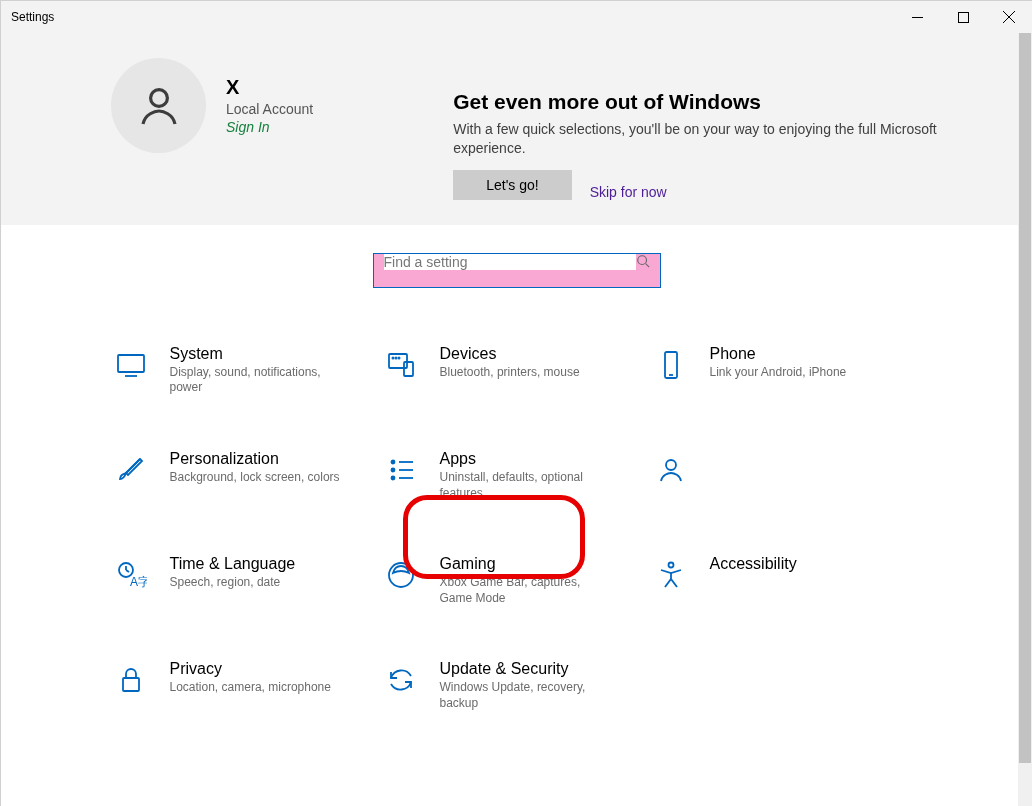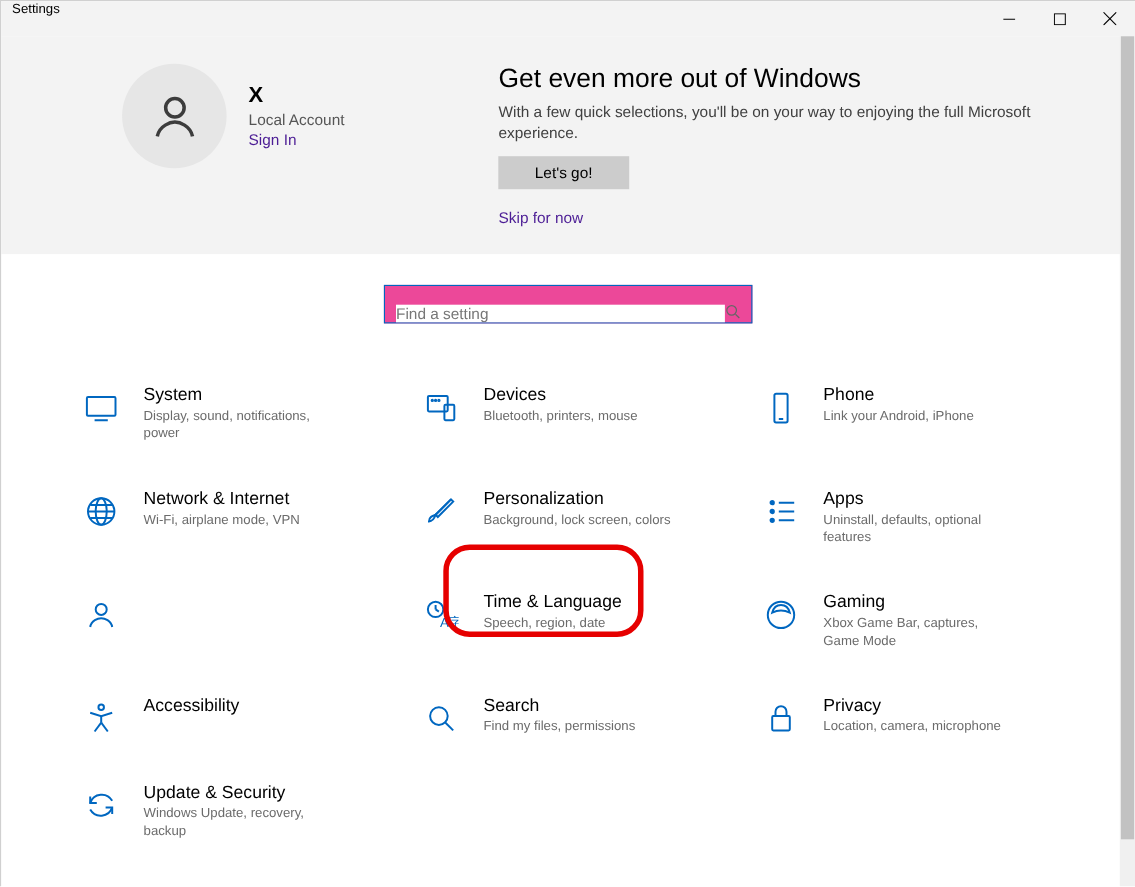--- a/index.html
+++ b/index.html
@@ -17,20 +17,21 @@
     width: 1032px;
     height: 806px;
     position: relative;
     background: #fff;
     border-top: 1px solid #d0d0d0;
     border-left: 1px solid #d0d0d0;
   }
   .titlebar {
     height: 32px;
     display: flex;
+    align-items: center;
     padding-left: 10px;
     font-size: 12px;
     background: #f3f3f3;
     color: #000;
   }
   .titlebar-title { flex: 0 0 auto; }
   .titlebar-spacer { flex: 1; }
   .win-controls { display: flex; }
   .win-btn {
     width: 46px; height: 32px;
@@ -51,62 +52,61 @@
   .user-block { display: flex; align-items: center; gap: 20px; flex: 0 0 auto; }
   .avatar {
     width: 95px; height: 95px;
     border-radius: 50%;
     background: #e6e6e6;
     display: flex; align-items: center; justify-content: center;
   }
   .avatar svg { width: 48px; height: 48px; }
   .user-text .uname { font-size: 20px; font-weight: 700; }
   .user-text .uacct { font-size: 14px; color: #555; margin-top: 2px; }
-  .user-text .signin { font-size: 14px; color: #4c1d95; margin-top: 2px; cursor: pointer; }
+  .user-text .signin { font-size: 14px; color: #15803d; margin-top: 2px; cursor: pointer; font-style: italic; }
   .promo { margin-left: 100px; max-width: 530px; }
-  .promo h2 { font-size: 24px; font-weight: 400; margin-bottom: 6px; }
+  .promo h2 { font-size: 21px; font-weight: 700; margin-bottom: 6px; margin-top: 32px; }
   .promo p { font-size: 14px; color: #404040; line-height: 1.35; margin-bottom: 12px; }
-  .promo-actions { display: flex; align-items: flex-start; gap: 18px; flex-direction: column; }
+  .promo-actions { display: flex; align-items: flex-end; gap: 18px; }
   .btn-letsgo {
     background: #cccccc;
     border: none;
     padding: 7px 33px;
     font-size: 14px;
     cursor: pointer;
   }
   .link-skip { color: #4c1d95; font-size: 14px; cursor: pointer; }
 
   .content { padding: 28px 40px 20px; }
   .search-wrap { display: flex; justify-content: center; margin-bottom: 55px; }
   .search {
-    width: 335px; height: 35px;
+    width: 288px; height: 35px;
     border: 1.5px solid #0067c0;
-    background: #ec4899;
-    display: flex; align-items: flex-end;
+    background: #f9a8d4;
+    display: flex; align-items: flex-start;
     padding: 0 10px;
   }
   .search input {
     border: none; outline: none;
     flex: 1;
     font-size: 14px;
     color: #000;
     caret-color: #0067c0;
   }
   .search input::placeholder { color: #777; font-style: normal; }
   .search .sicon { color: #666; font-size: 14px; }
 
   .grid {
     display: grid;
     grid-template-columns: repeat(3, 270px);
     column-gap: 0px;
     row-gap: 50px;
     justify-content: center;
     margin: 0 auto;
     max-width: 820px;
-    gap: 39px;
   }
   .cat {
     display: flex;
     align-items: flex-start;
     gap: 22px;
     cursor: pointer;
     padding: 2px;
     position: relative;
   }
   .cat .icon {
@@ -247,35 +247,20 @@
               <rect x="10" y="3" width="12" height="26" rx="1.5"></rect>
               <line x1="14" y1="26" x2="18" y2="26"></line>
             </svg>
         </span>
         <div class="txt">
           <div class="title">Phone</div>
           <div class="sub">Link your Android, iPhone</div>
         </div>
       </div>
 
-      <div class="cat">
-        <span class="icon">
-          <svg viewBox="0 0 32 32" fill="none" stroke-width="1.8">
-              <circle cx="16" cy="16" r="12"></circle>
-              <ellipse cx="16" cy="16" rx="5" ry="12"></ellipse>
-              <line x1="4" y1="16" x2="28" y2="16"></line>
-              <line x1="6" y1="10" x2="26" y2="10"></line>
-              <line x1="6" y1="22" x2="26" y2="22"></line>
-            </svg>
-        </span>
-        <div class="txt">
-          <div class="title">Network &amp; Internet</div>
-          <div class="sub">Wi-Fi, airplane mode, VPN</div>
-        </div>
-      </div>
 
       <div class="cat">
         <span class="icon">
           <svg viewBox="0 0 32 32" fill="none" stroke-width="1.8">
               <path d="M25 5 L11 19"></path>
               <path d="M11 19 c-3 1 -6 2 -6 6 c3 0 5 -3 6 -6z"></path>
               <path d="M25 5 l2 2 l-14 14 l-2 -2z"></path>
             </svg>
         </span>
         <div class="txt">
@@ -346,32 +331,20 @@
               <line x1="16" y1="14" x2="16" y2="20"></line>
               <path d="M16 20 l-6 8"></path>
               <path d="M16 20 l6 8"></path>
             </svg>
         </span>
         <div class="txt">
           <div class="title">Accessibility</div>
         </div>
       </div>
 
-      <div class="cat">
-        <span class="icon">
-          <svg viewBox="0 0 32 32" fill="none" stroke-width="1.8">
-              <circle cx="14" cy="14" r="8"></circle>
-              <line x1="20" y1="20" x2="27" y2="27"></line>
-            </svg>
-        </span>
-        <div class="txt">
-          <div class="title">Search</div>
-          <div class="sub">Find my files, permissions</div>
-        </div>
-      </div>
 
       <div class="cat">
         <span class="icon">
           <svg viewBox="0 0 32 32" fill="none" stroke-width="1.8">
               <rect x="8" y="14" width="16" height="13" rx="1"></rect>
               <path d="M11 14 v-4 a5 5 0 0 1 10 0 v4"></path>
             </svg>
         </span>
         <div class="txt">
           <div class="title">Privacy</div>

